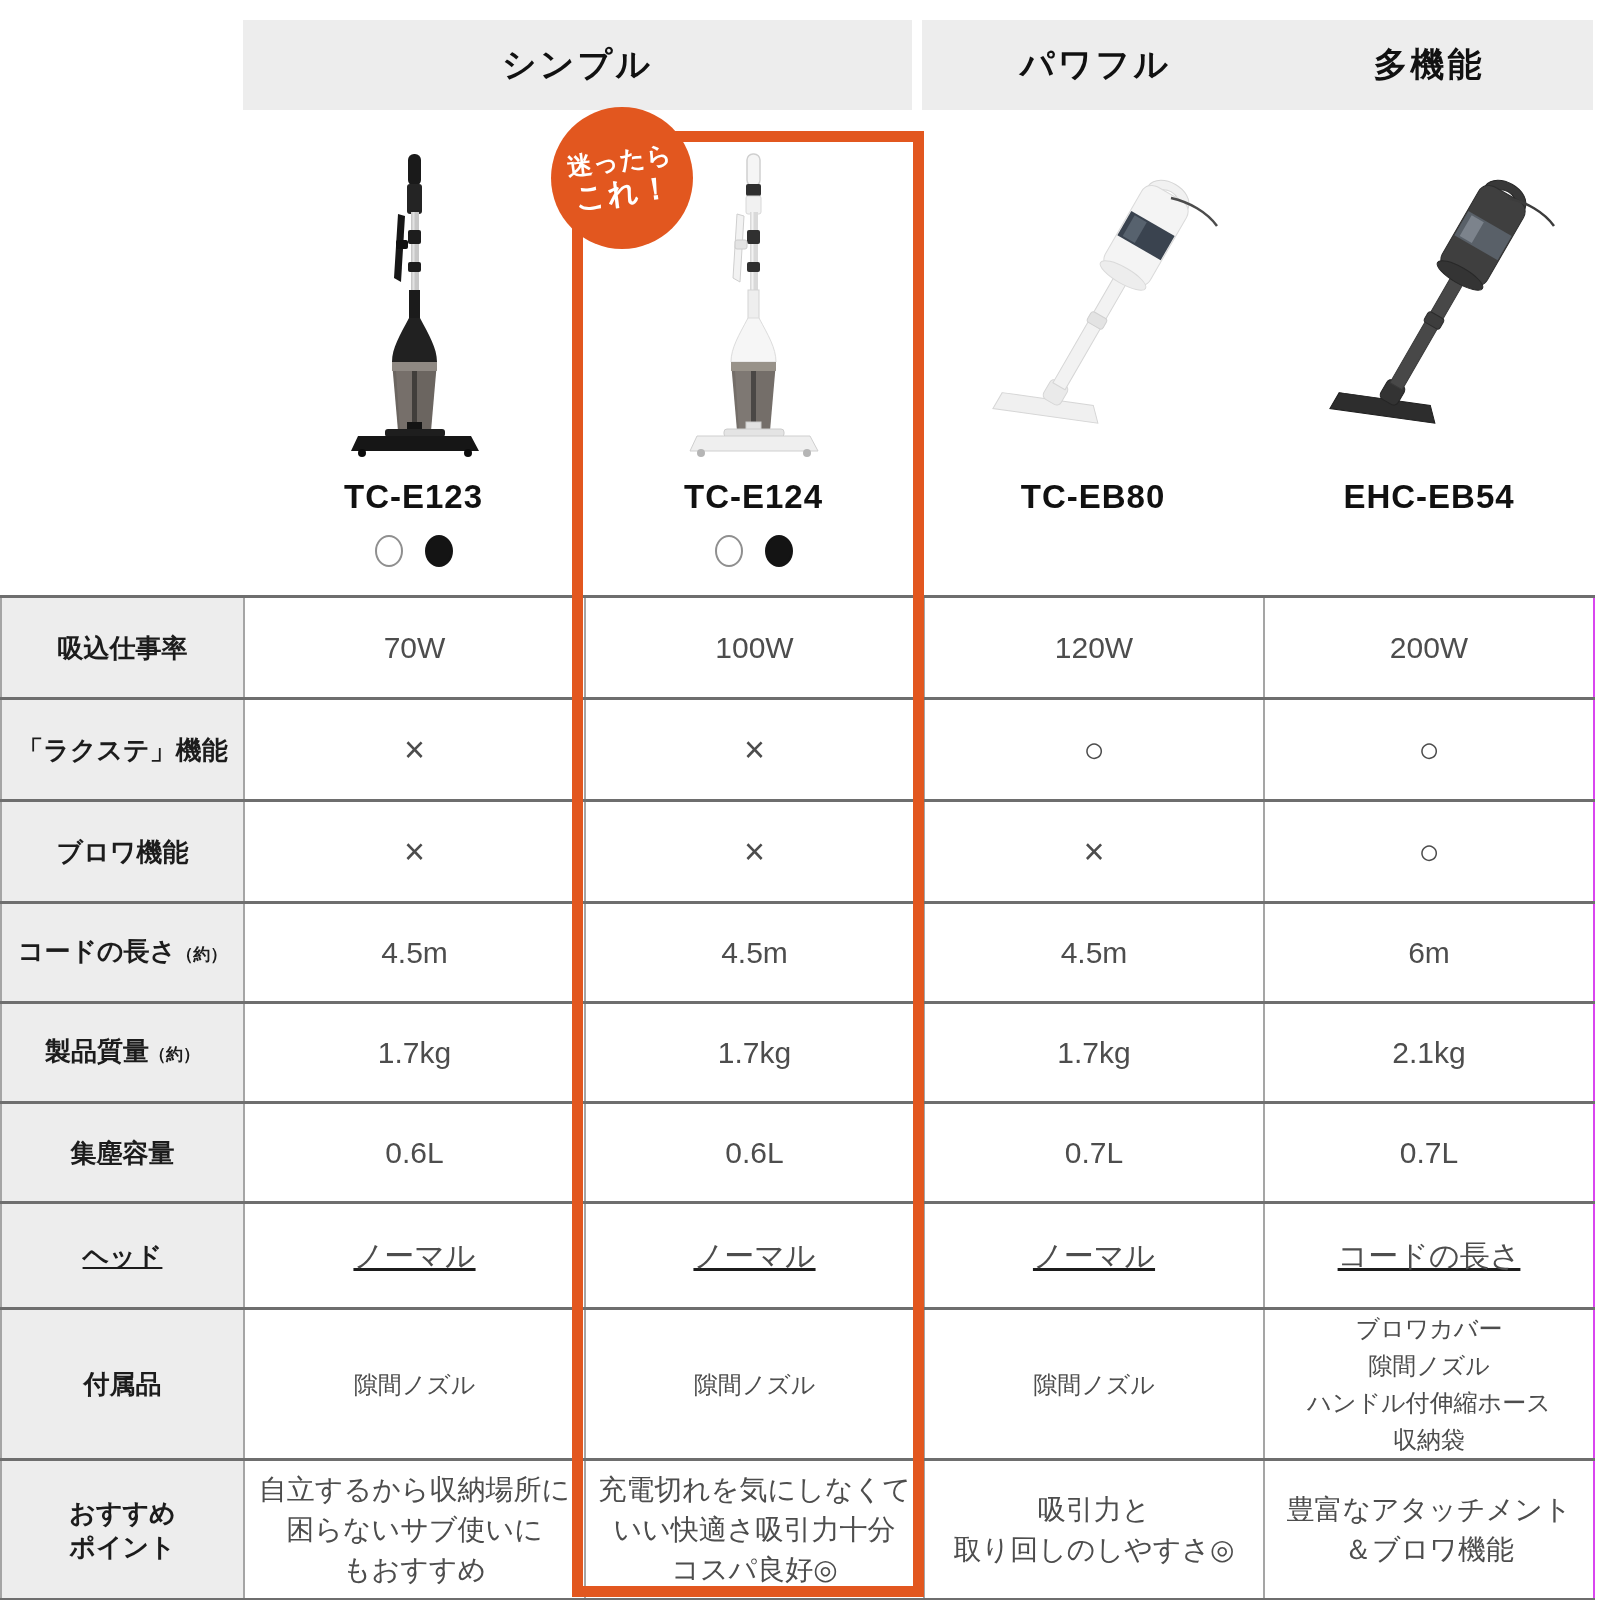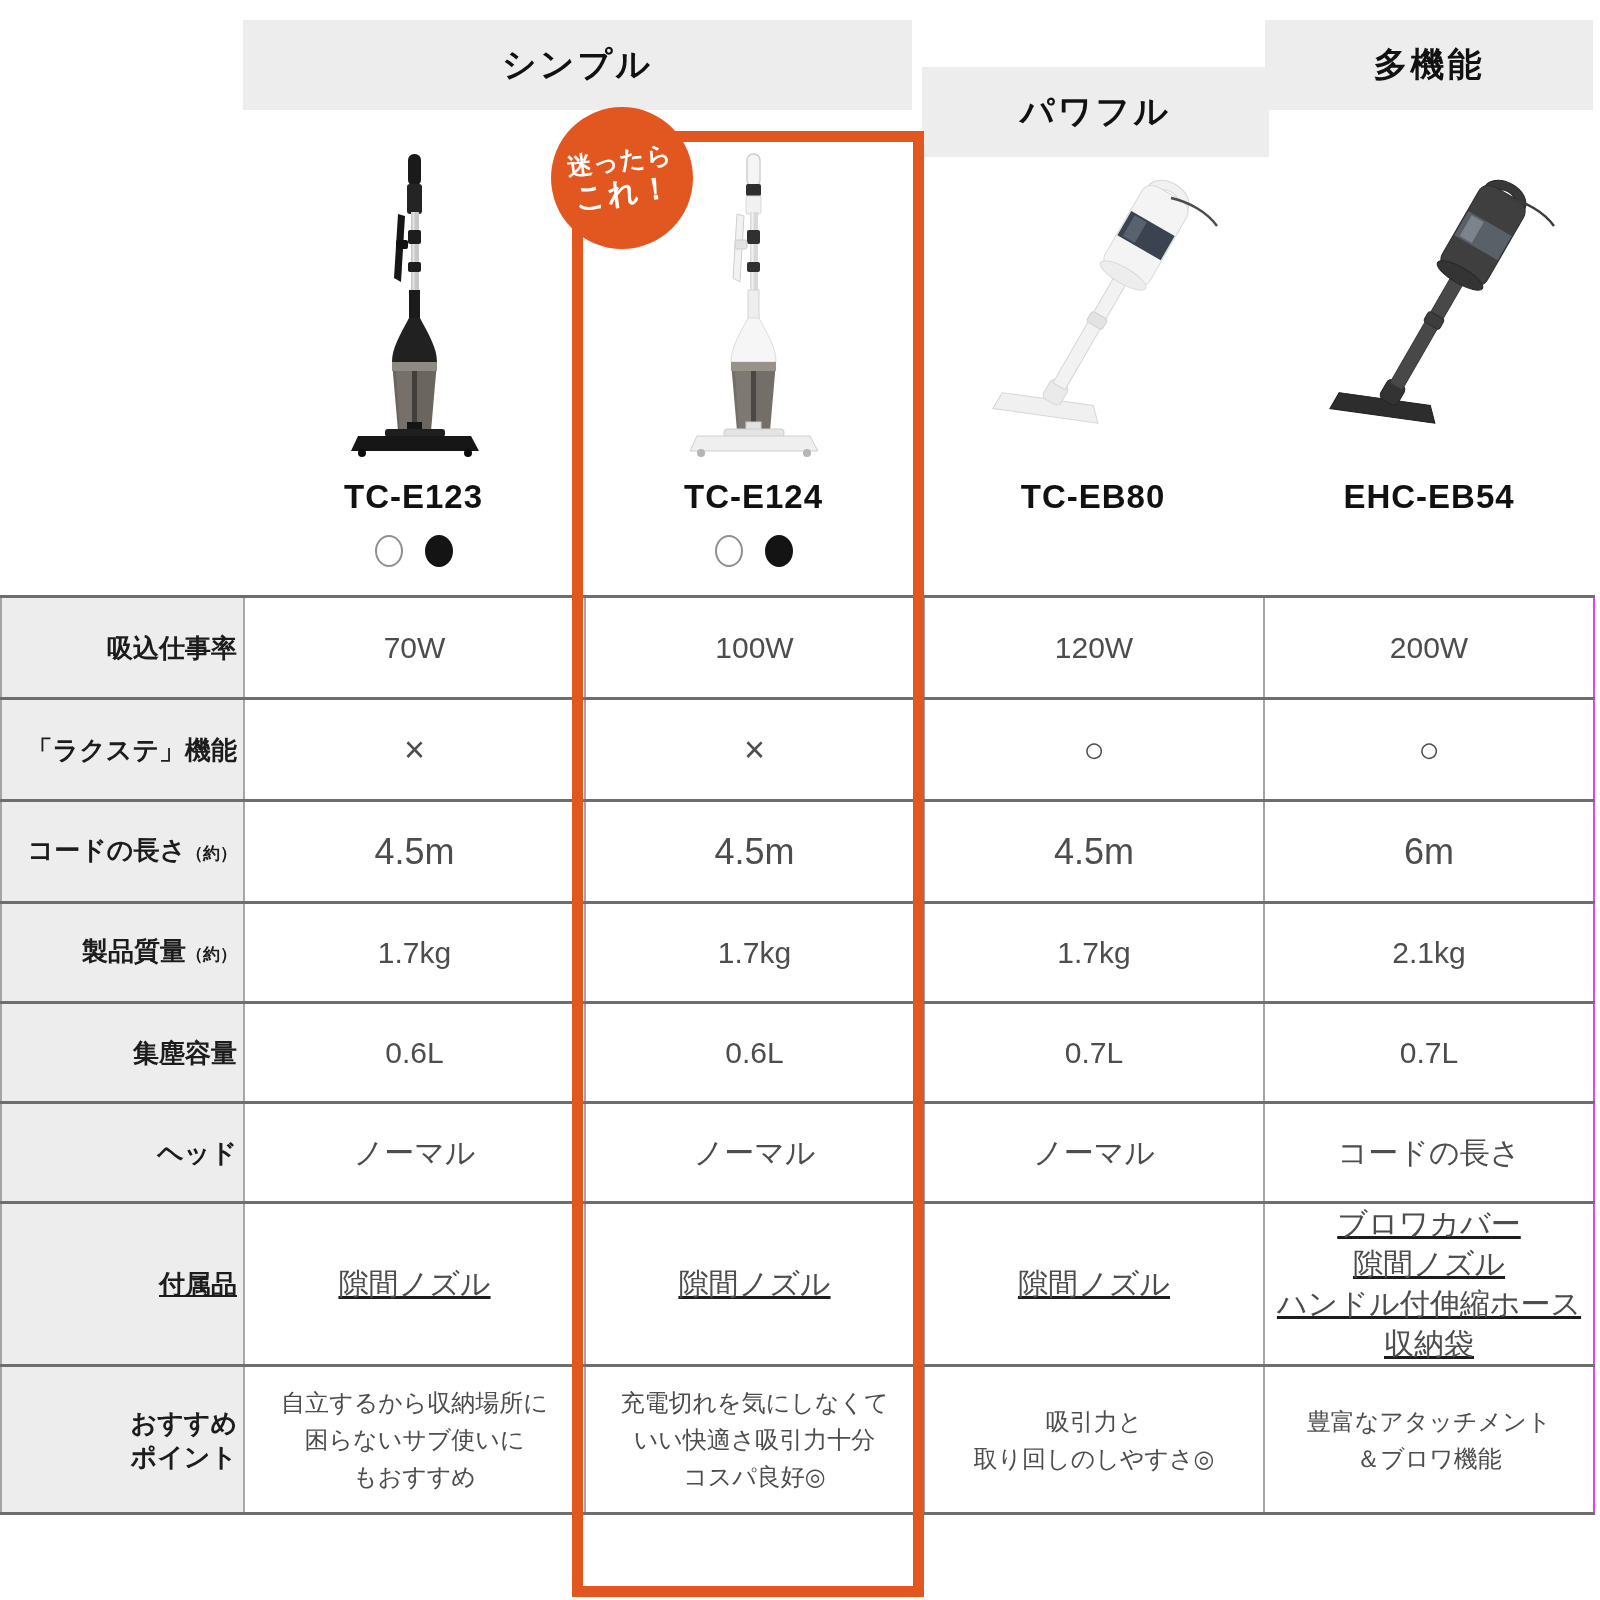--- a/index.html
+++ b/index.html
@@ -8,21 +8,21 @@
     position:relative;width:1600px;height:1600px;background:#ffffff;overflow:hidden;
     font-family:"Liberation Sans","DejaVu Sans",sans-serif;color:#1c1c1c;
   }
   
   .cat{
     position:absolute;top:20px;height:90px;background:#ededed;
     display:flex;align-items:center;justify-content:center;
     font-size:34px;font-weight:bold;color:#111;letter-spacing:3px;
   }
   #cat-simple{left:243px;width:669px;}
-  #cat-powerful{left:922px;width:347px;margin-top:47px;}
+  #cat-powerful{left:922px;width:347px;}
   #cat-multi{left:1265px;width:328px;}
 
   
   .vac{position:absolute;}
   #vac1{left:330px;top:150px;}
   #vac2{left:669px;top:150px;}
   #vac3{left:963px;top:152px;}
   #vac4{left:1300px;top:152px;}
 
   
@@ -64,21 +64,21 @@
     position:absolute;left:0;top:595px;width:1593px;
     border-collapse:collapse;table-layout:fixed;
   }
   #spec-table th,#spec-table td{
     border-top:3px solid #6e6e6e;border-left:2px solid #a5a5a5;
     text-align:center;vertical-align:middle;padding:0 6px;white-space:pre-line;
   }
   #spec-table td:last-child{border-right:2px solid #d946ef;}
   #spec-table tr:last-child th,#spec-table tr:last-child td{border-bottom:3px solid #6e6e6e;}
   #spec-table th{
-    background:#ededed;font-size:26px;font-weight:bold;color:#1c1c1c;line-height:34px;text-align:right;
+    background:#ededed;font-size:26px;font-weight:bold;color:#1c1c1c;line-height:34px;
   }
   #spec-table th .note{font-size:17px;font-weight:bold;}
   #spec-table td{font-size:30px;color:#4d4d4d;line-height:40px;}
   #spec-table tr:nth-child(-n+3){height:102px;}
   #spec-table tr:nth-child(n+4):nth-child(-n+6){height:100px;}
   #spec-table tr:nth-child(7){height:106px;text-decoration:underline;}
   #spec-table tr:nth-child(8){height:148px;}
   #spec-table tr:nth-child(9){height:140px;}
   #spec-table tr:nth-child(2) td,#spec-table tr:nth-child(3) td{font-size:36px;}
   #spec-table tr:nth-child(8) td{font-size:24px;line-height:37px;}
@@ -199,20 +199,27 @@
         <td>200W</td>
       </tr>
       <tr>
         <th><span>「ラクステ」機能</span></th>
         <td>×</td>
         <td>×</td>
         <td>○</td>
         <td>○</td>
       </tr>
       <tr>
+        <th><span>ブロワ機能</span></th>
+        <td>×</td>
+        <td>×</td>
+        <td>×</td>
+        <td>○</td>
+      </tr>
+      <tr>
         <th><span>コードの長さ</span><span class="note">（約）</span></th>
         <td>4.5m</td>
         <td>4.5m</td>
         <td>4.5m</td>
         <td>6m</td>
       </tr>
       <tr>
         <th><span>製品質量</span><span class="note">（約）</span></th>
         <td>1.7kg</td>
         <td>1.7kg</td>

